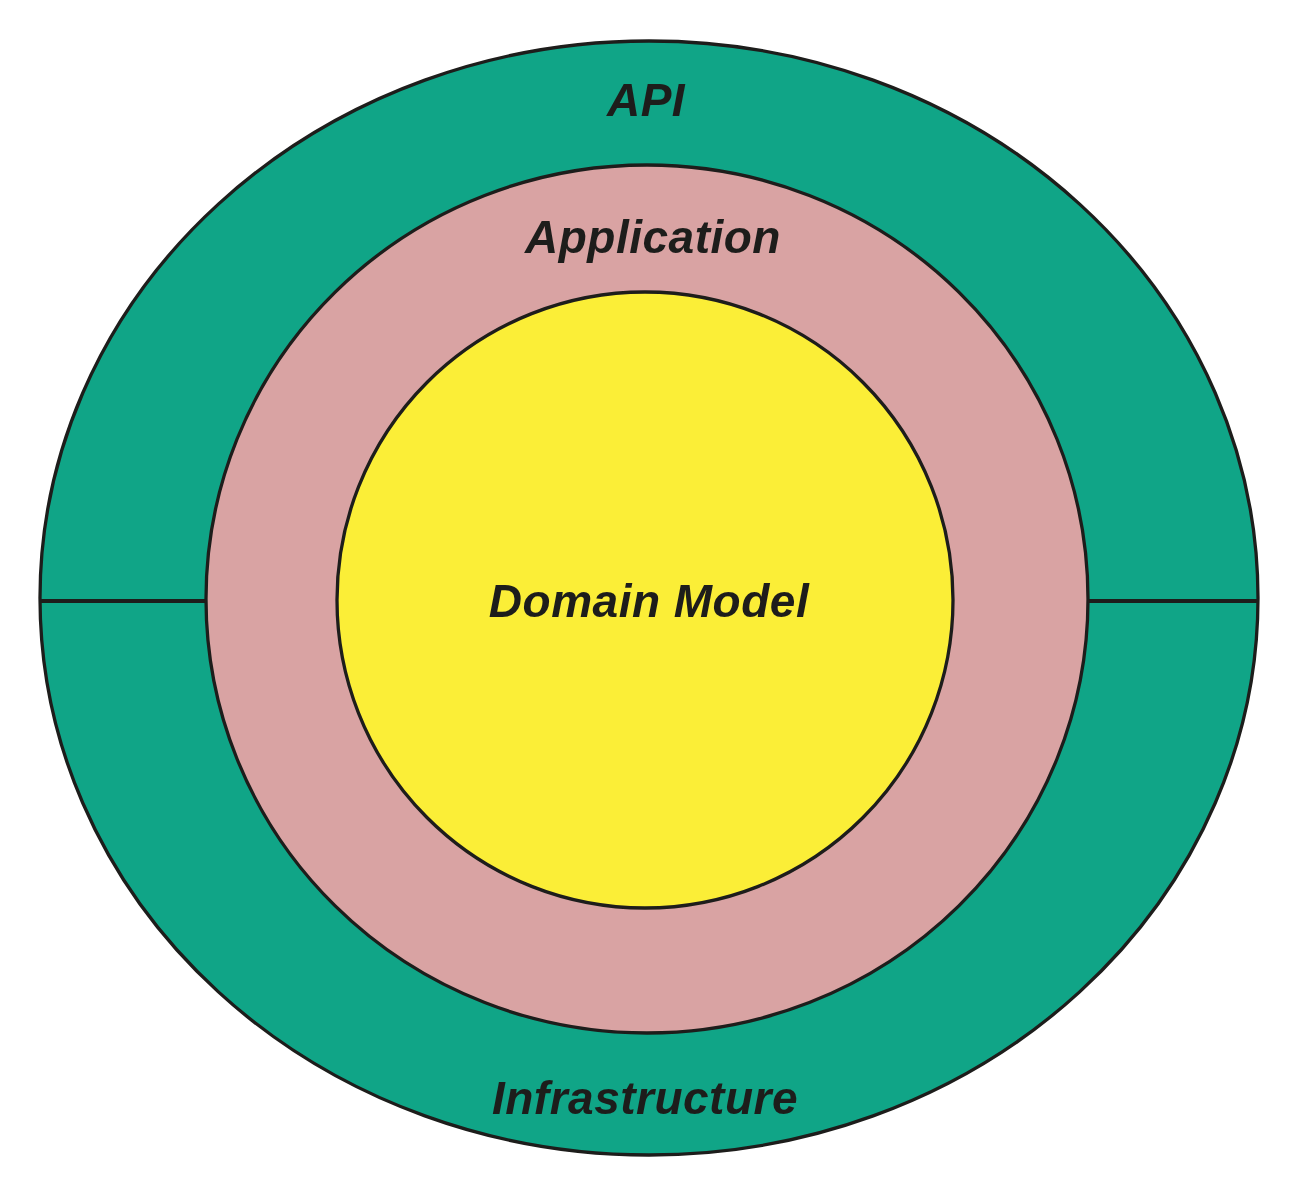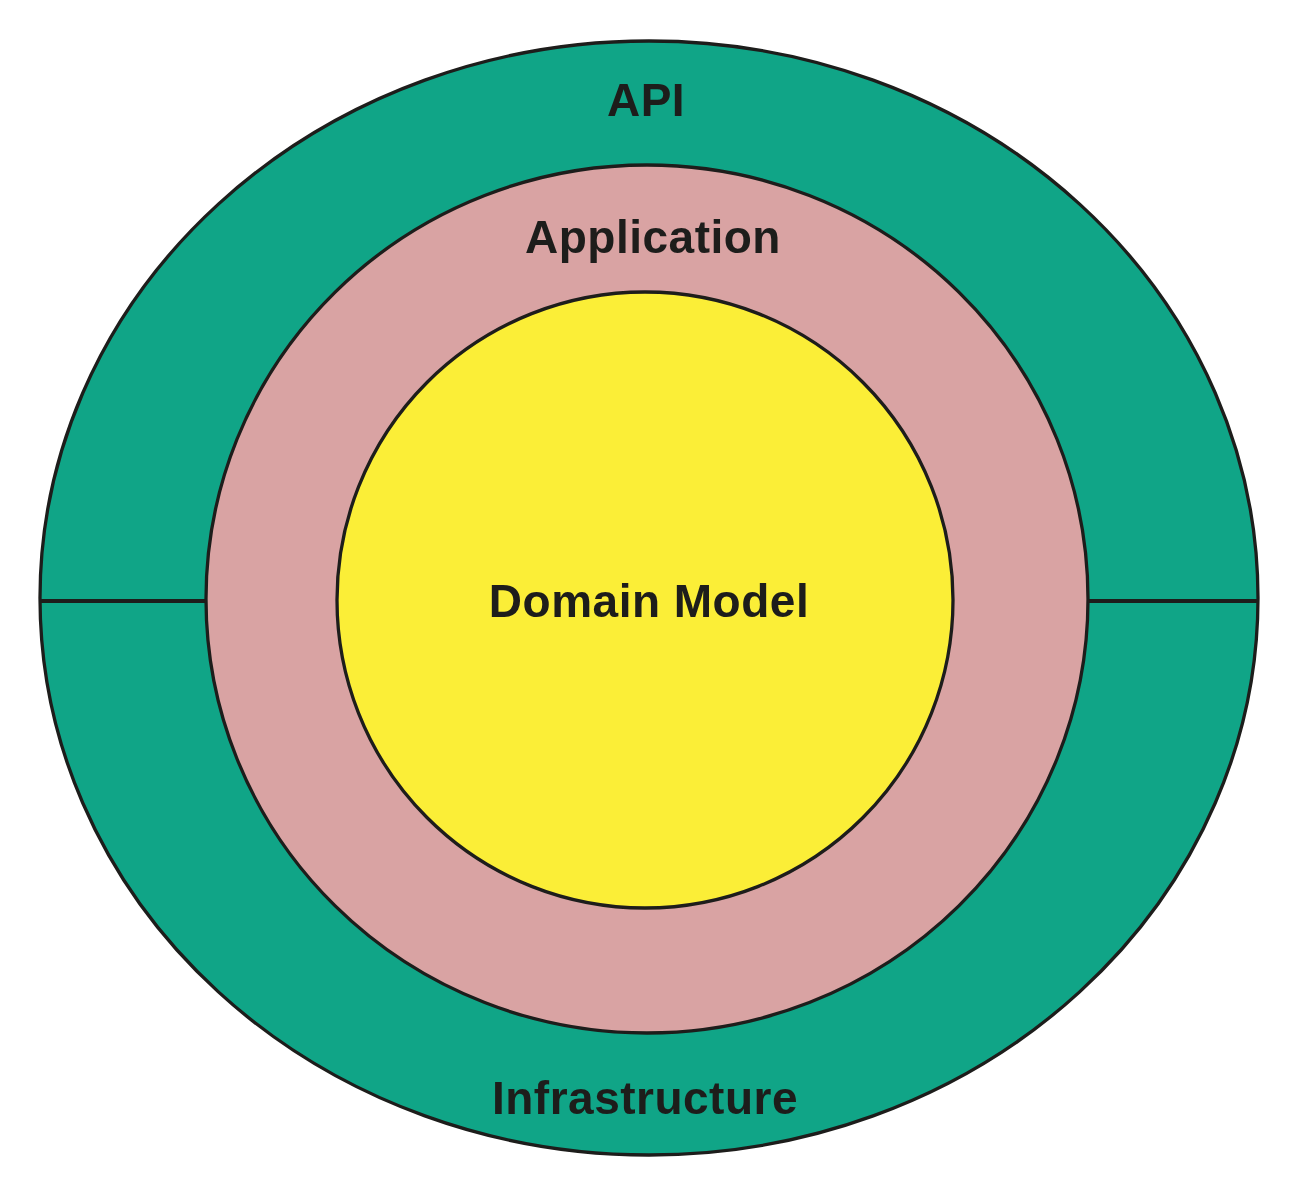--- a/index.html
+++ b/index.html
@@ -8,20 +8,21 @@
     background: #ffffff;
     width: 1311px;
     height: 1191px;
     overflow: hidden;
   }
   .diagram-stage {
     position: relative;
     width: 1311px;
     height: 1191px;
     background: #ffffff;
+    font-style: italic;
   }
   svg {
     display: block;
   }
   .shape {
     stroke: #1d1d1b;
     stroke-width: 3.3;
   }
   .divider {
     stroke: #1d1d1b;

